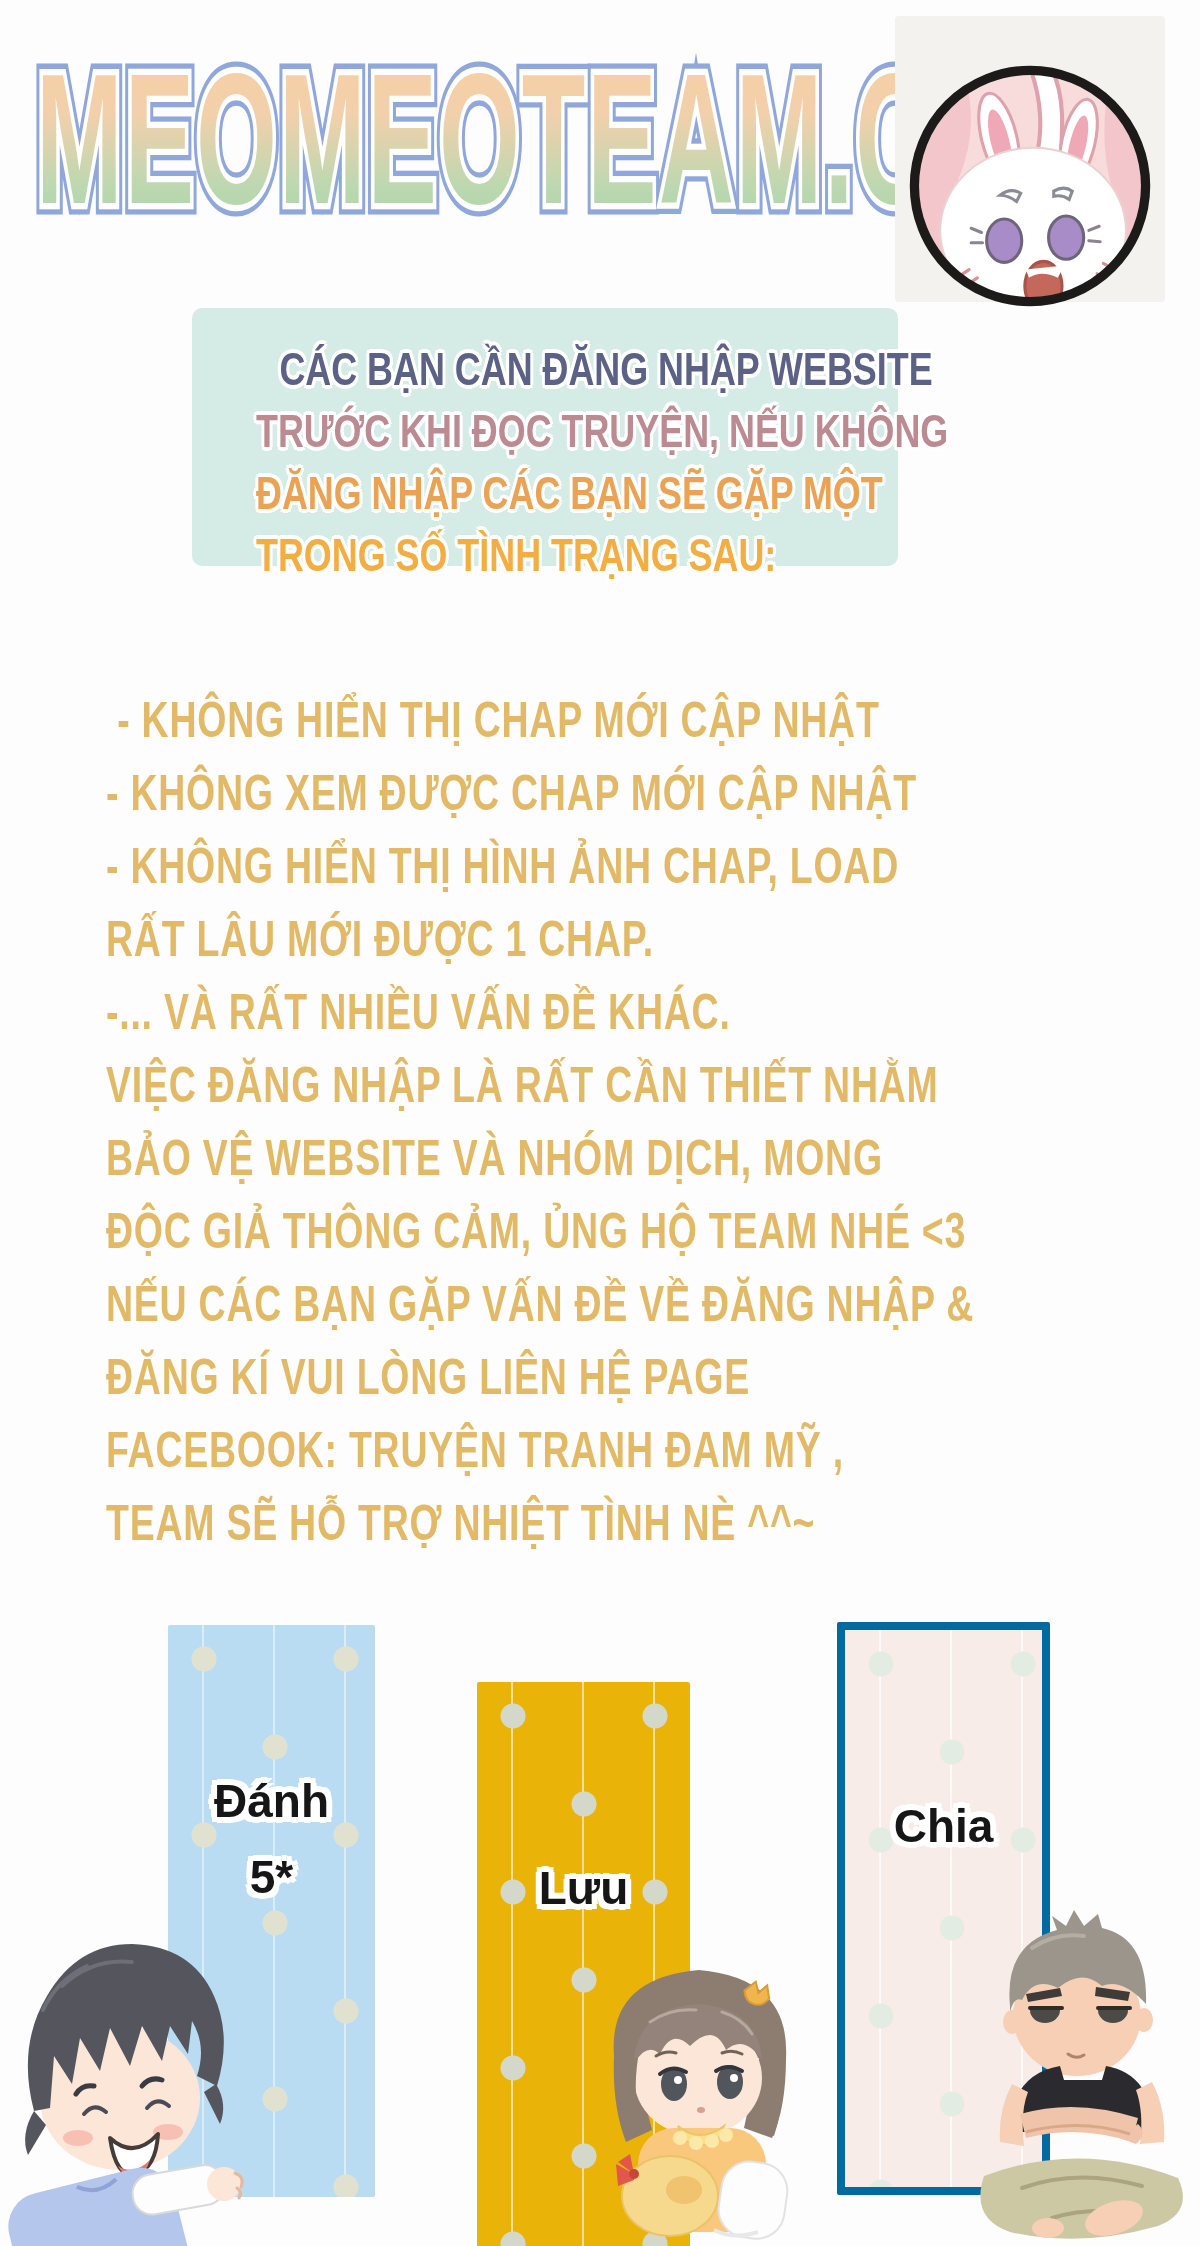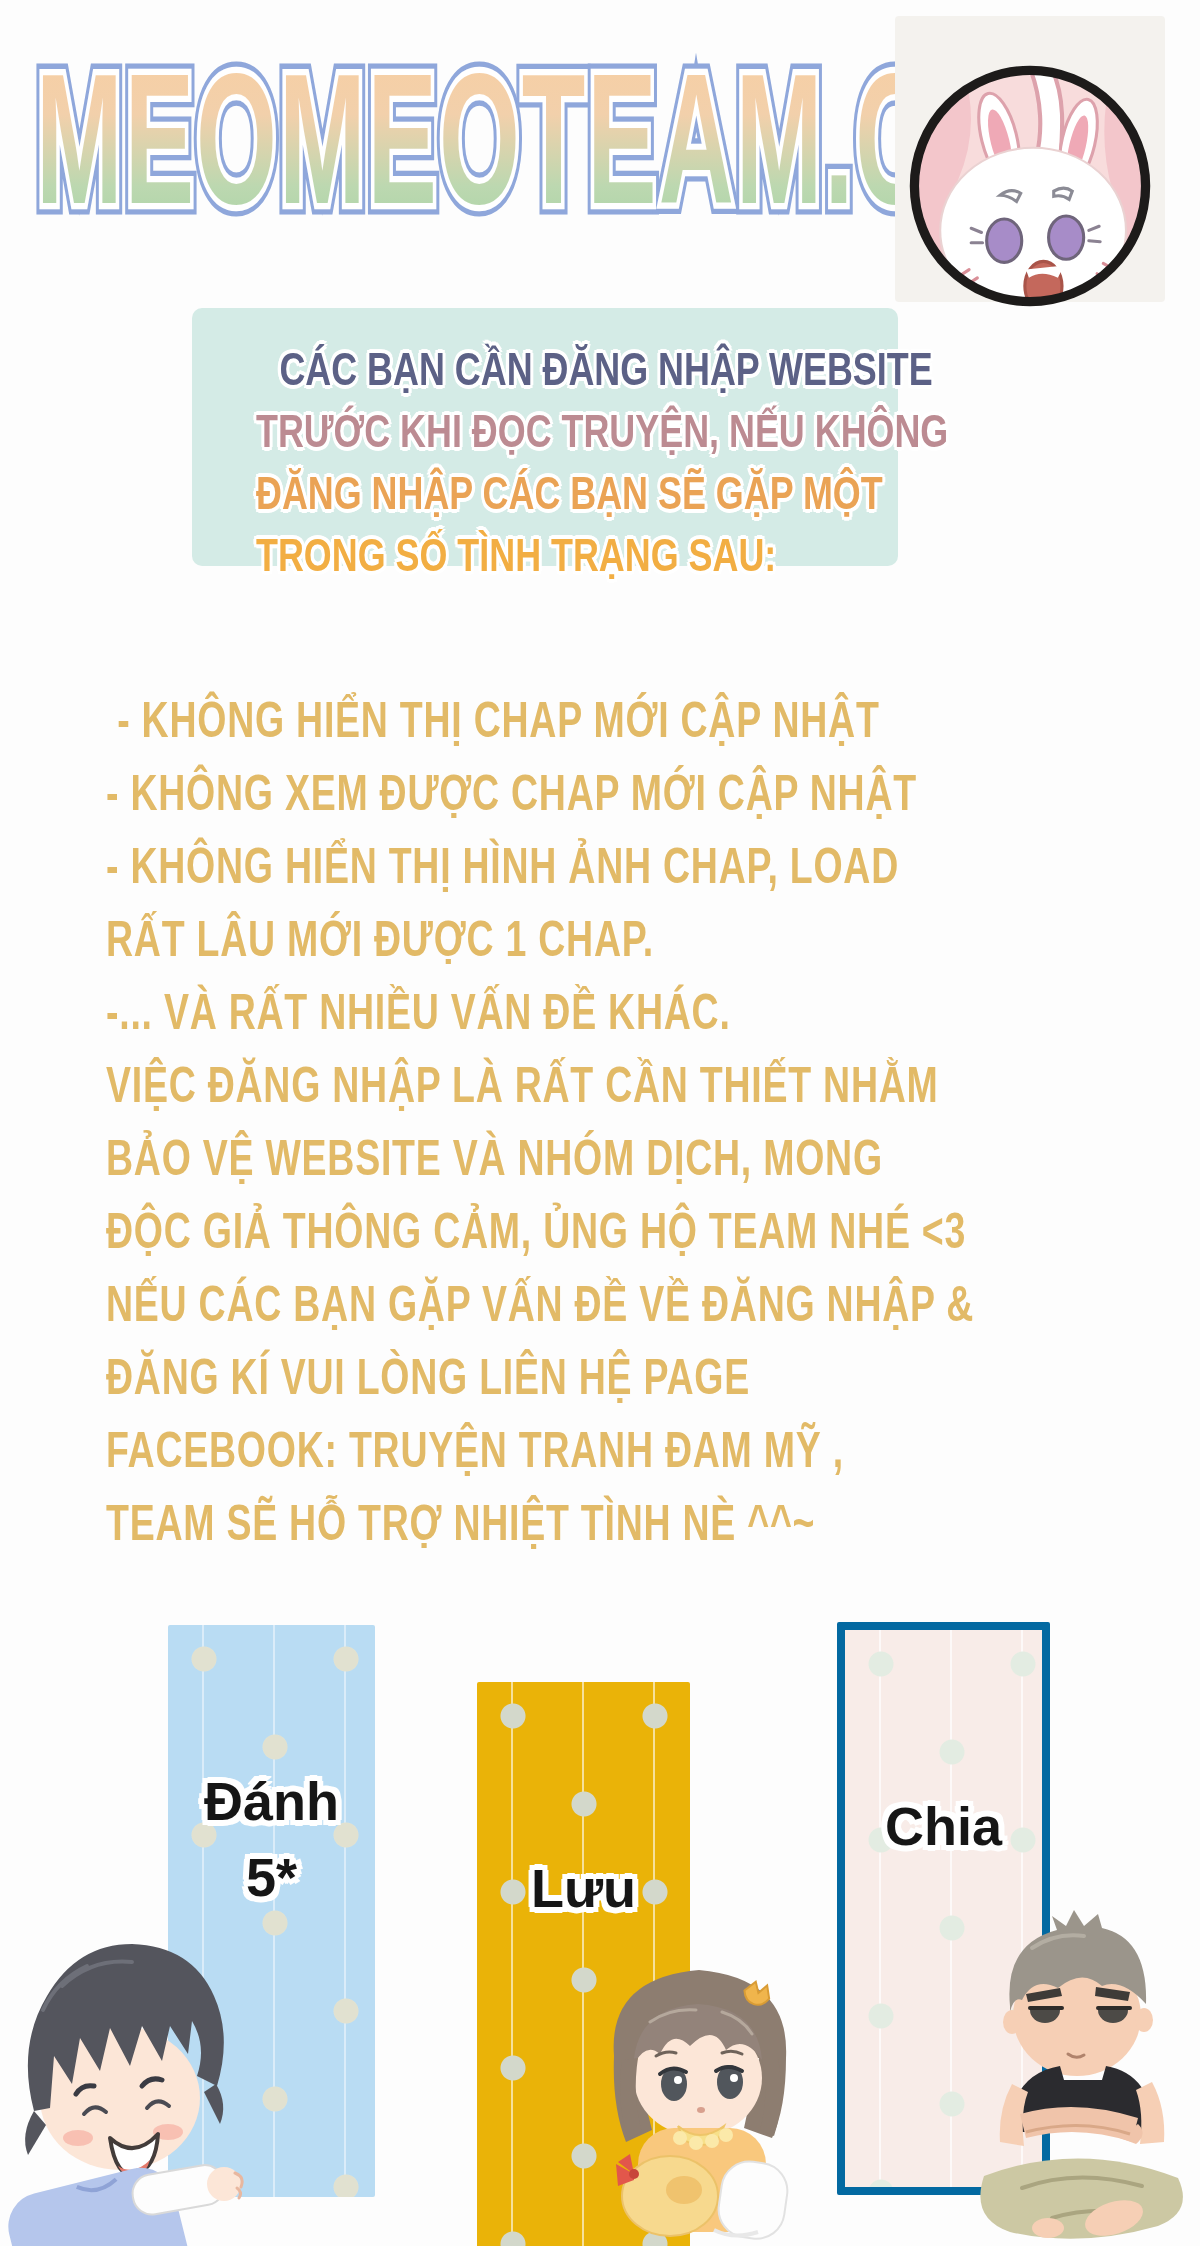--- a/index.html
+++ b/index.html
@@ -45,21 +45,21 @@
     background-size:142px 176px,142px 176px,100% 100%;
     background-position:0 0,71px 88px,0 0;opacity:.85;}
   .card-blue{left:168px;top:1625px;width:207px;height:572px;background:#b9dcf3;--dot:#e9e3cb;--line:rgba(255,255,255,.55);}
   .card-cream{left:477px;top:1682px;width:213px;height:572px;background:#eab308;--dot:#cfdfee;--line:rgba(255,255,255,.7);}
   .card-pink{left:837px;top:1622px;width:213px;height:573px;background:#f8ece8;border:8px solid #0369a1;
     box-sizing:border-box;--dot:#e0ece1;--line:rgba(255,255,255,.8);}
   .card-label{position:absolute;left:0;width:100%;text-align:center;}
   .card-blue .card-label{top:138px;}
   .card-cream .card-label{top:168px;}
   .card-pink .card-label{top:158px;}
-  .card-label-line{font-weight:bold;font-size:54px;line-height:76px;color:#161616;letter-spacing:0;
+  .card-label-line{font-weight:bold;font-size:46px;line-height:76px;color:#161616;letter-spacing:0;
     text-shadow:-5px -5px 0 #fff,5px -5px 0 #fff,-5px 5px 0 #fff,5px 5px 0 #fff,
       -6px 0 0 #fff,6px 0 0 #fff,0 -6px 0 #fff,0 6px 0 #fff;}
 
   .chibi{position:absolute;}
 </style>
 </head>
 <body>
 
 <div class="page">
 

